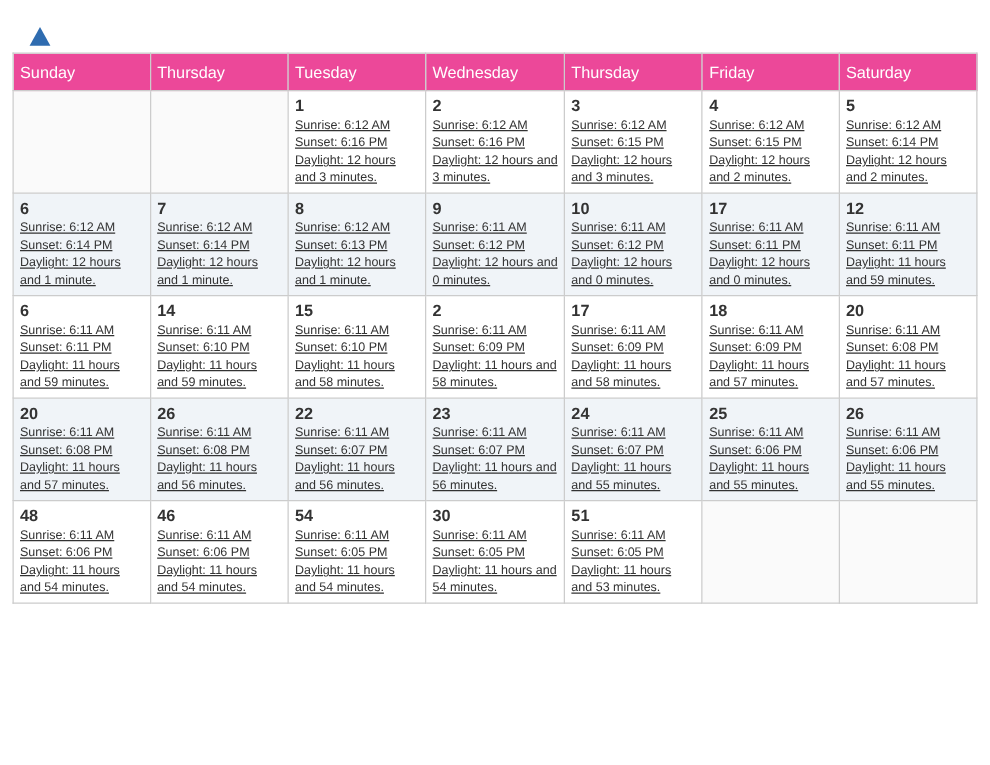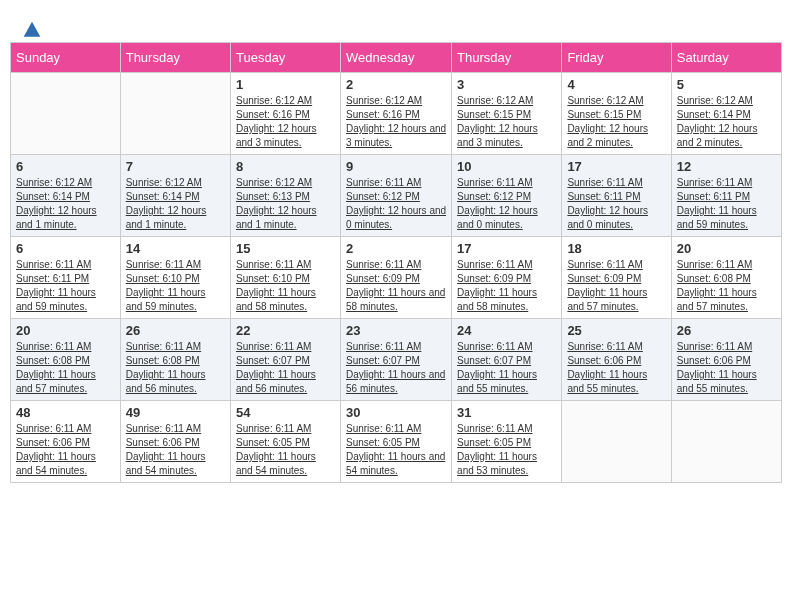--- a/index.html
+++ b/index.html
@@ -300,39 +300,39 @@
         </td>
       </tr>
       <tr class="row-odd">
         <td>
           <span class="day-number">48</span>
           <div class="day-info" style="white-space: pre-line;">Sunrise: 6:11 AM
 Sunset: 6:06 PM
 Daylight: 11 hours and 54 minutes.</div>
         </td>
         <td>
-          <span class="day-number">49</span>
+          <span class="day-number">46</span>
           <div class="day-info" style="white-space: pre-line;">Sunrise: 6:11 AM
 Sunset: 6:06 PM
 Daylight: 11 hours and 54 minutes.</div>
         </td>
         <td>
           <span class="day-number">54</span>
           <div class="day-info" style="white-space: pre-line;">Sunrise: 6:11 AM
 Sunset: 6:05 PM
 Daylight: 11 hours and 54 minutes.</div>
         </td>
         <td>
           <span class="day-number">30</span>
           <div class="day-info" style="white-space: pre-line;">Sunrise: 6:11 AM
 Sunset: 6:05 PM
 Daylight: 11 hours and 54 minutes.</div>
         </td>
         <td>
-          <span class="day-number">31</span>
+          <span class="day-number">51</span>
           <div class="day-info" style="white-space: pre-line;">Sunrise: 6:11 AM
 Sunset: 6:05 PM
 Daylight: 11 hours and 53 minutes.</div>
         </td>
         <td class="empty"></td>
         <td class="empty"></td>
       </tr>
     </tbody>
 </table>
 

